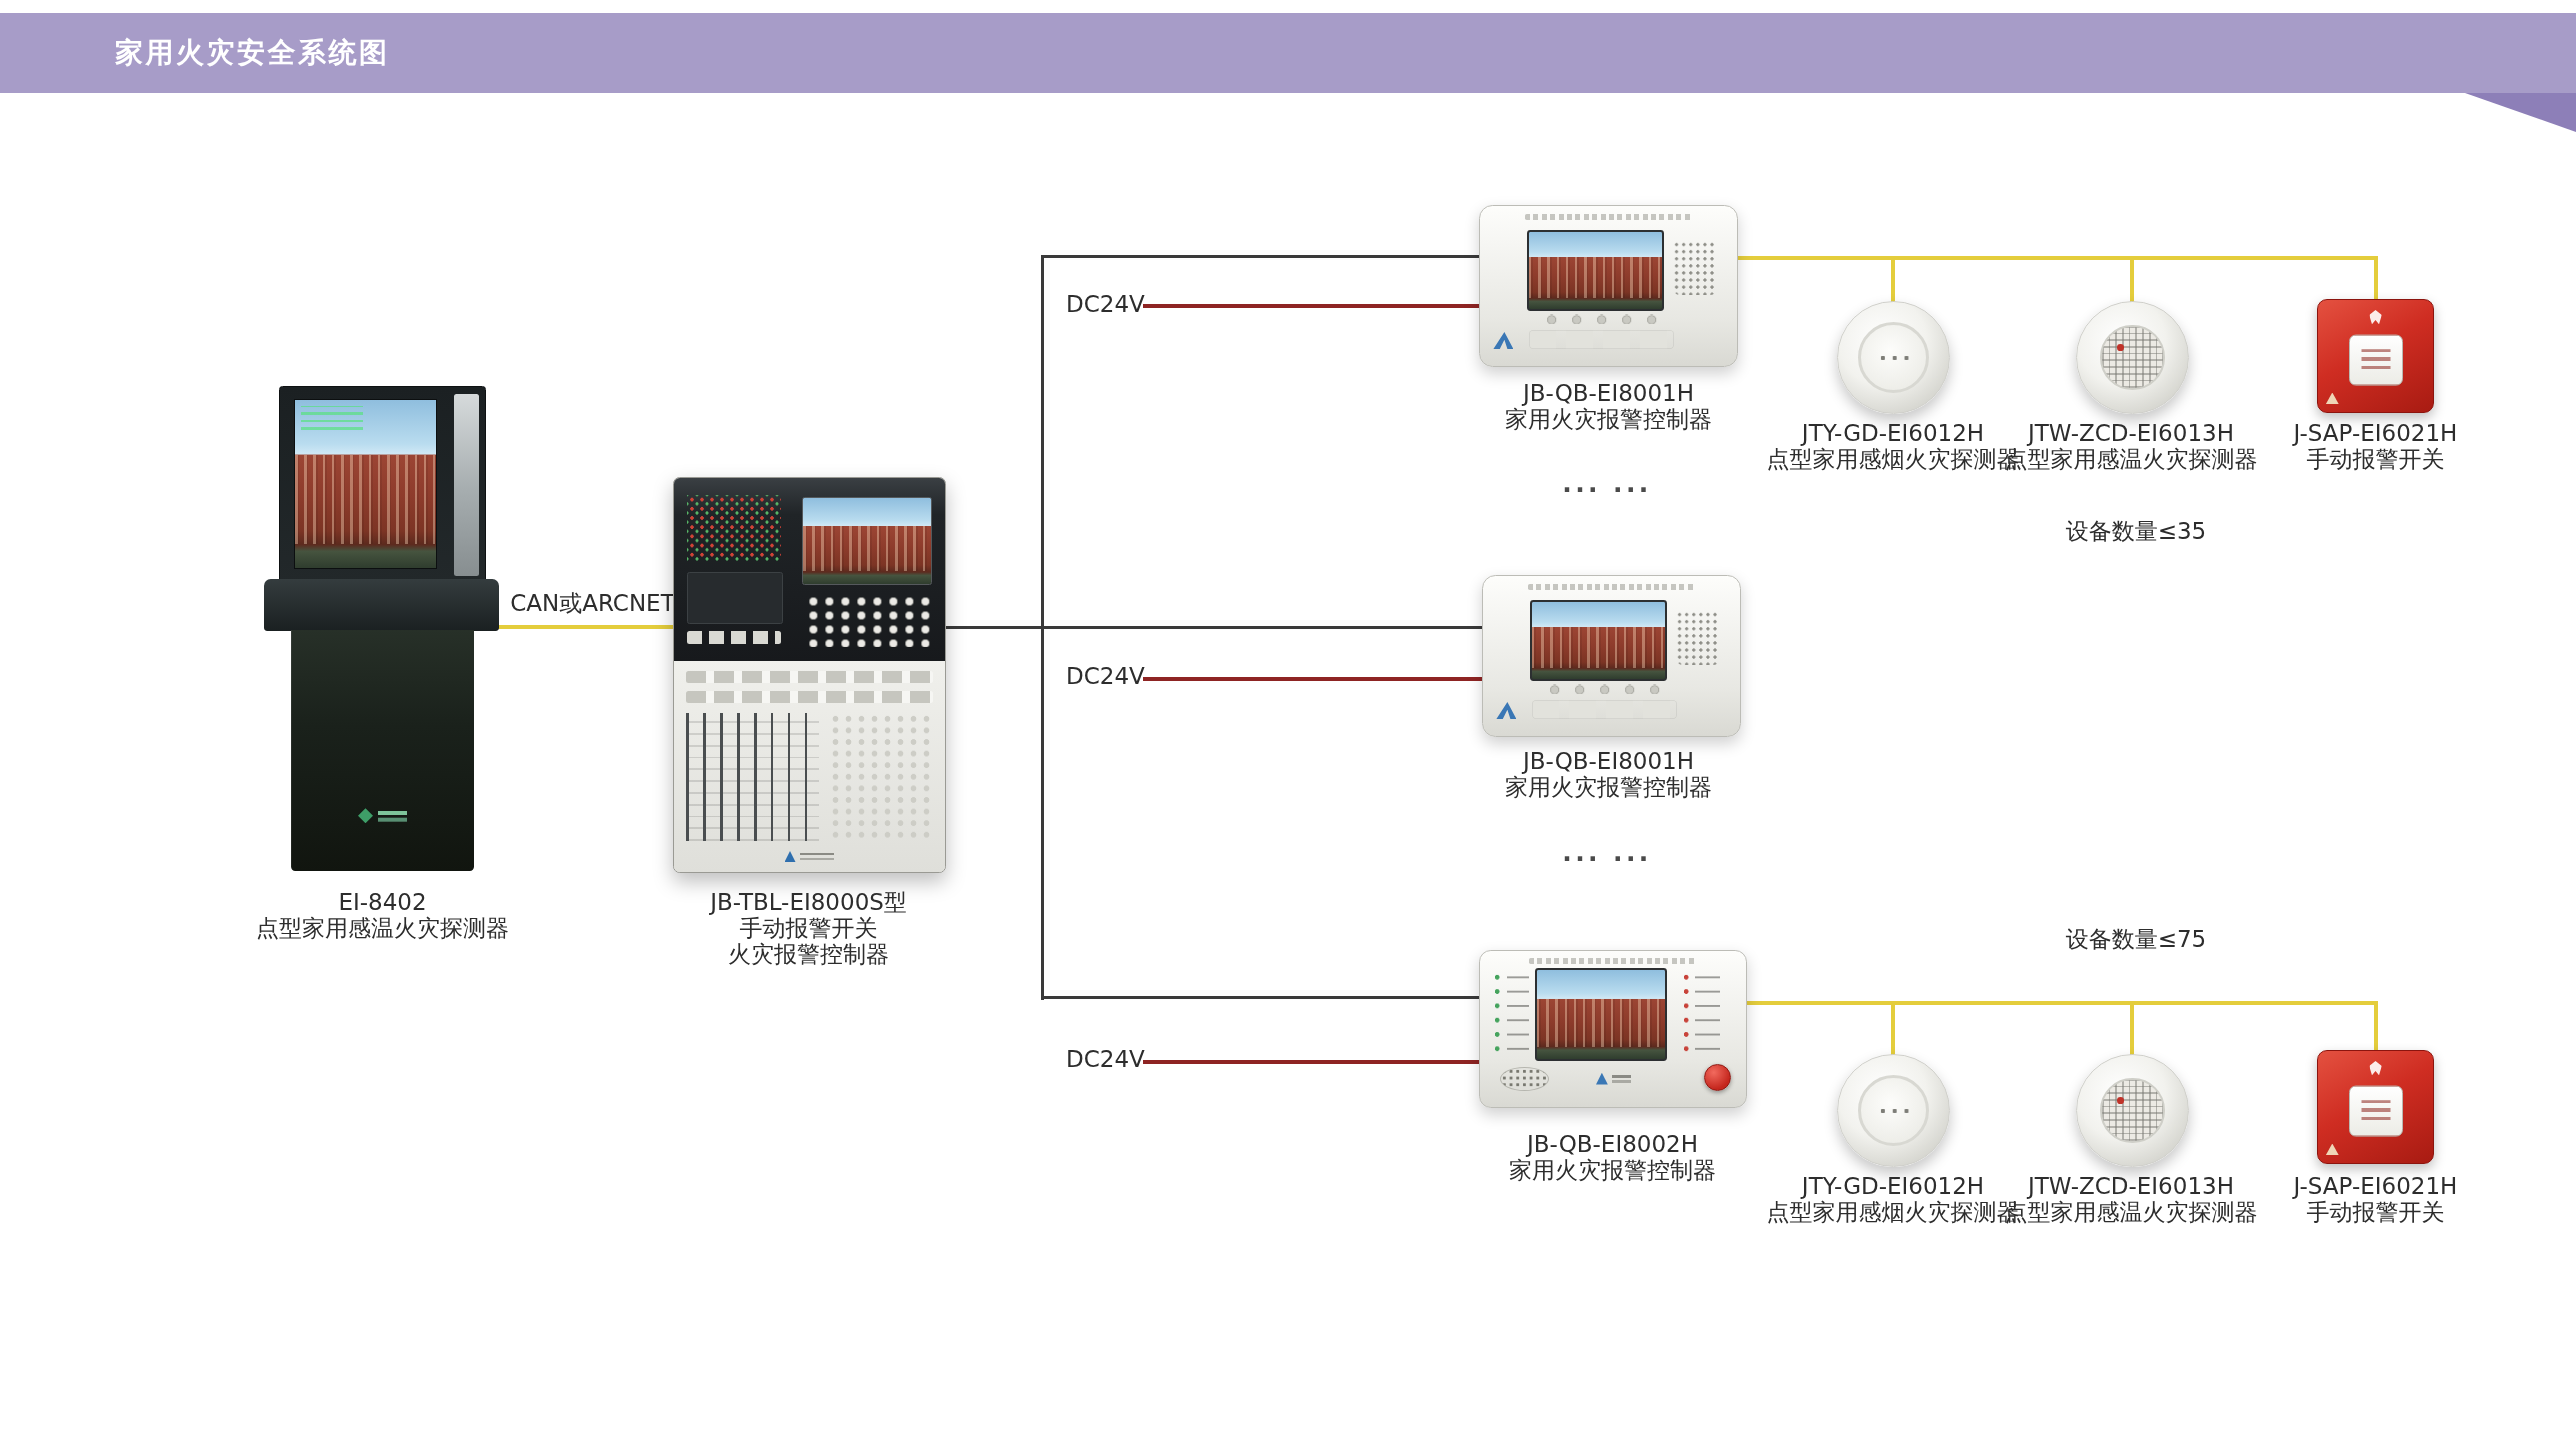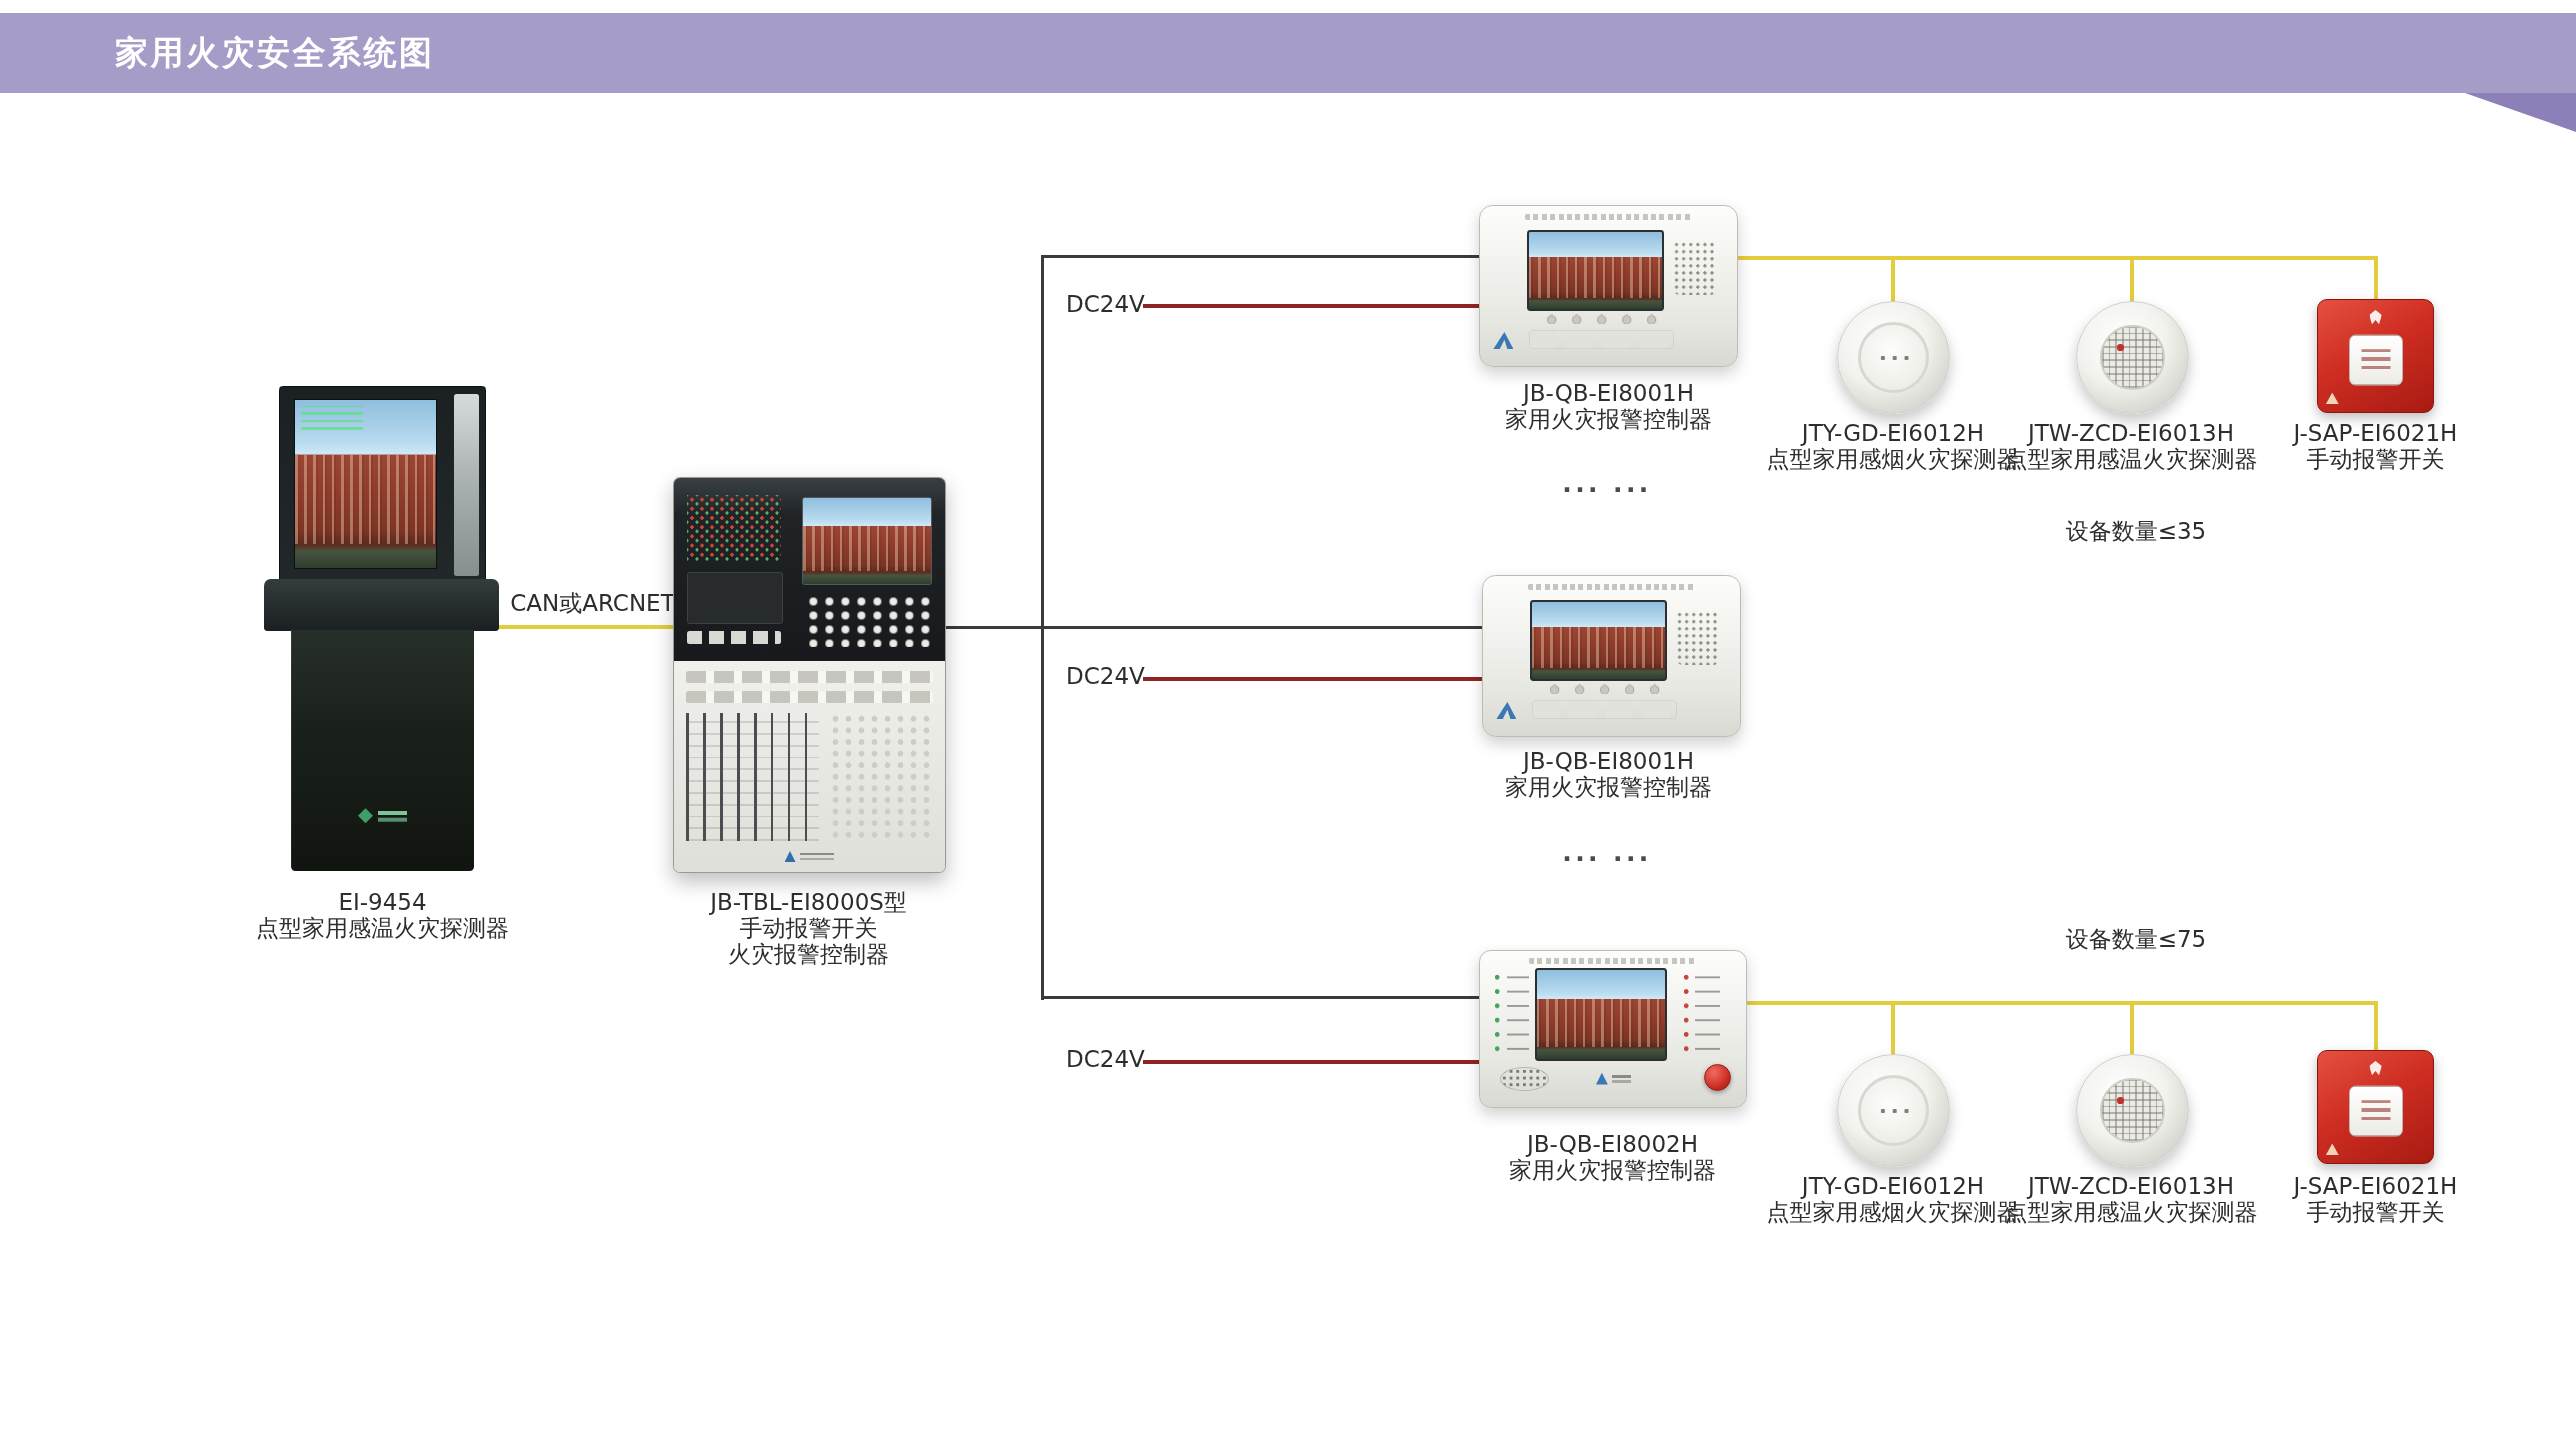--- a/index.html
+++ b/index.html
@@ -2,21 +2,21 @@
 <html style="font-size:13.4px"><head>
 <meta charset="utf-8">
 <style>
   html,body{margin:0;padding:0;background:#ffffff;}
   .canvas{position:relative;width:2576px;height:1433px;background:#ffffff;overflow:hidden;
           font-family:"DejaVu Sans","Liberation Sans",sans-serif;color:#2d2d2d;}
 
   
   .header{position:absolute;left:0;top:13.4px;width:2576px;height:80px;background:#a79cc8;
           display:flex;align-items:center;}
-  .page-title{font-size:33px;font-weight:bold;color:#ffffff;letter-spacing:2.5px;padding-left:115px;}
+  .page-title{font-size:28px;font-weight:bold;color:#ffffff;letter-spacing:2.5px;padding-left:115px;}
   .corner-tri{position:absolute;right:0;top:93px;width:111px;height:39px;background:#8d7fb8;
           clip-path:polygon(0 0,100% 0,100% 100%);}
 
   
   .wire{position:absolute;}
   .y{background:#e4cd3c;}
   .r{background:#8e2423;}
   .k{background:#3a3a3a;}
 
   
@@ -205,21 +205,21 @@
         <div class="tower-hud"></div>
       </div>
       <div class="tower-side"></div>
     </div>
     <div class="tower-ledge"></div>
     <div class="tower-base">
       <div class="tower-logo"></div>
     </div>
   </div>
   <div class="lbl" style="left:231px;top:889px;width:303px;">
-    <div>EI-9454</div>
+    <div>EI-8402</div>
     <div>点型家用感温火灾探测器</div>
   </div>
 
   <div class="panel">
     <div class="panel-top">
       <div class="p-leds"></div>
       <div class="p-screen screen"></div>
       <div class="p-lcd"></div>
       <div class="p-keypad"></div>
       <div class="p-smallrow"></div>

